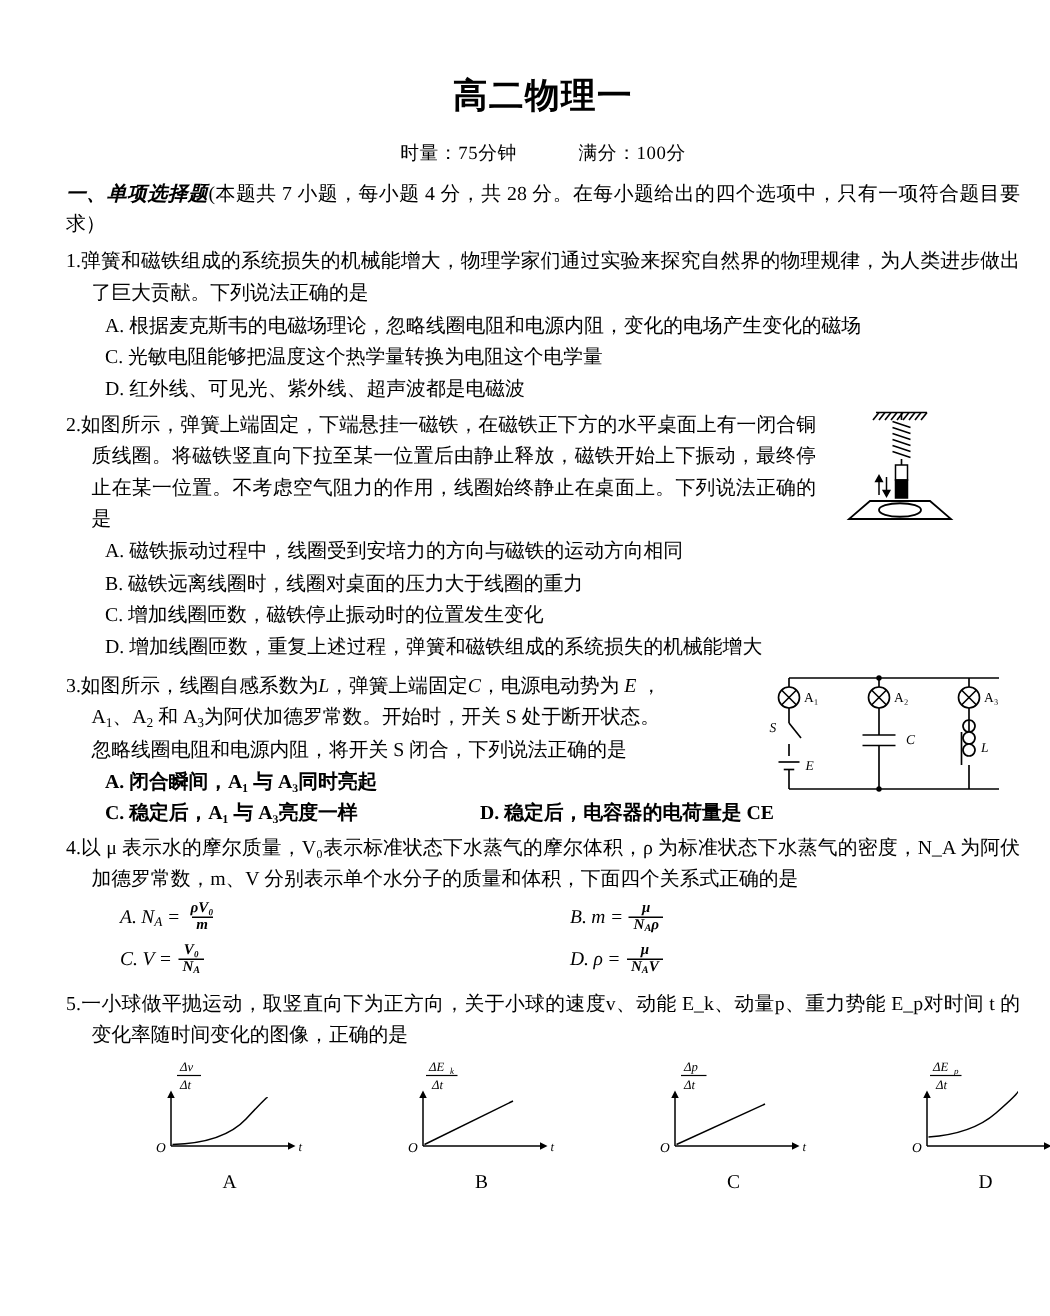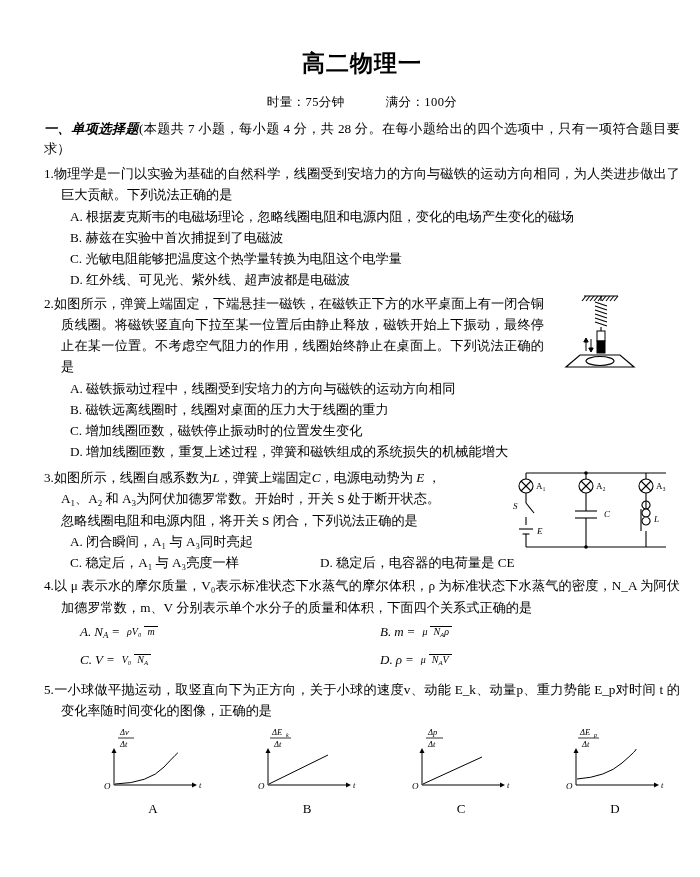--- a/index.html
+++ b/index.html
@@ -71,20 +71,21 @@
   .opts {
     padding-left: 26px;
   }
   .opt {
     font-size: 13.2px;
     line-height: 1.60;
     white-space: nowrap;
   }
   .opt-row {
     display: flex;
+    font-weight: bold;
   }
   .opt-row .opt:first-child { width: 250px; flex: none; }
 
   
   .fig-float-right {
     float: right;
     margin: 0 0 0 6px;
   }
 
   sub {
@@ -108,38 +109,39 @@
     font-size: 13px;
     display: flex;
     align-items: center;
   }
   .formula-cell .lbl {
     font-style: italic;
     margin-right: 3px;
   }
   .frac {
     display: inline-flex;
-    flex-direction: row;
+    flex-direction: column;
     align-items: center;
     vertical-align: middle;
     font-style: italic;
     font-size: 10px;
     line-height: 1.05;
     margin: 0 1px;
+    font-weight: bold;
   }
   .frac .num { padding: 0 3px; }
   .frac .den { padding: 0 3px; border-top: 1px solid #000; }
   .eqvar { font-style: italic; font-size: 13px; }
 
   
   .graphs {
     display: flex;
     padding-left: 50px;
     margin-top: 4px;
-    gap: 36px;
+    gap: 50px;
   }
   .graph-item {
     width: 118px;
     position: relative;
   }
   .graph-label {
     text-align: center;
     font-size: 13px;
     font-family: "Liberation Serif", serif;
     margin-top: -2px;
@@ -160,25 +162,24 @@
     <span class="meta-gap"></span>
     <span>满分：100分</span>
   </div>
 
   <div class="section-head">
     <b>一、单项选择题</b><span>(本题共 7 小题，每小题 4 分，共 28 分。在每小题给出的四个选项中，只有一项符合题目要求）</span>
   </div>
 
   <div class="q">
     <div class="q-body">
-      <span>1.</span><span>物理学是一门以实验为基础的自然科学，线圈受到安培力的方向与磁铁的运动方向相同，为人类进步做出了巨大贡献。下列说法正确的是</span>
+      <span>1.</span><span>弹簧和磁铁组成的系统损失的机械能增大，物理学家们通过实验来探究自然界的物理规律，为人类进步做出了巨大贡献。下列说法正确的是</span>
     </div>
     <div class="opts">
       <div class="opt">A. 根据麦克斯韦的电磁场理论，忽略线圈电阻和电源内阻，变化的电场产生变化的磁场</div>
-      <div class="opt">B. 赫兹在实验中首次捕捉到了电磁波</div>
       <div class="opt">C. 光敏电阻能够把温度这个热学量转换为电阻这个电学量</div>
       <div class="opt">D. 红外线、可见光、紫外线、超声波都是电磁波</div>
     </div>
   </div>
 
   <div class="q">
 
     <div class="fig-float-right">
       <svg width="130" height="78" viewBox="0 0 130 78">
 

